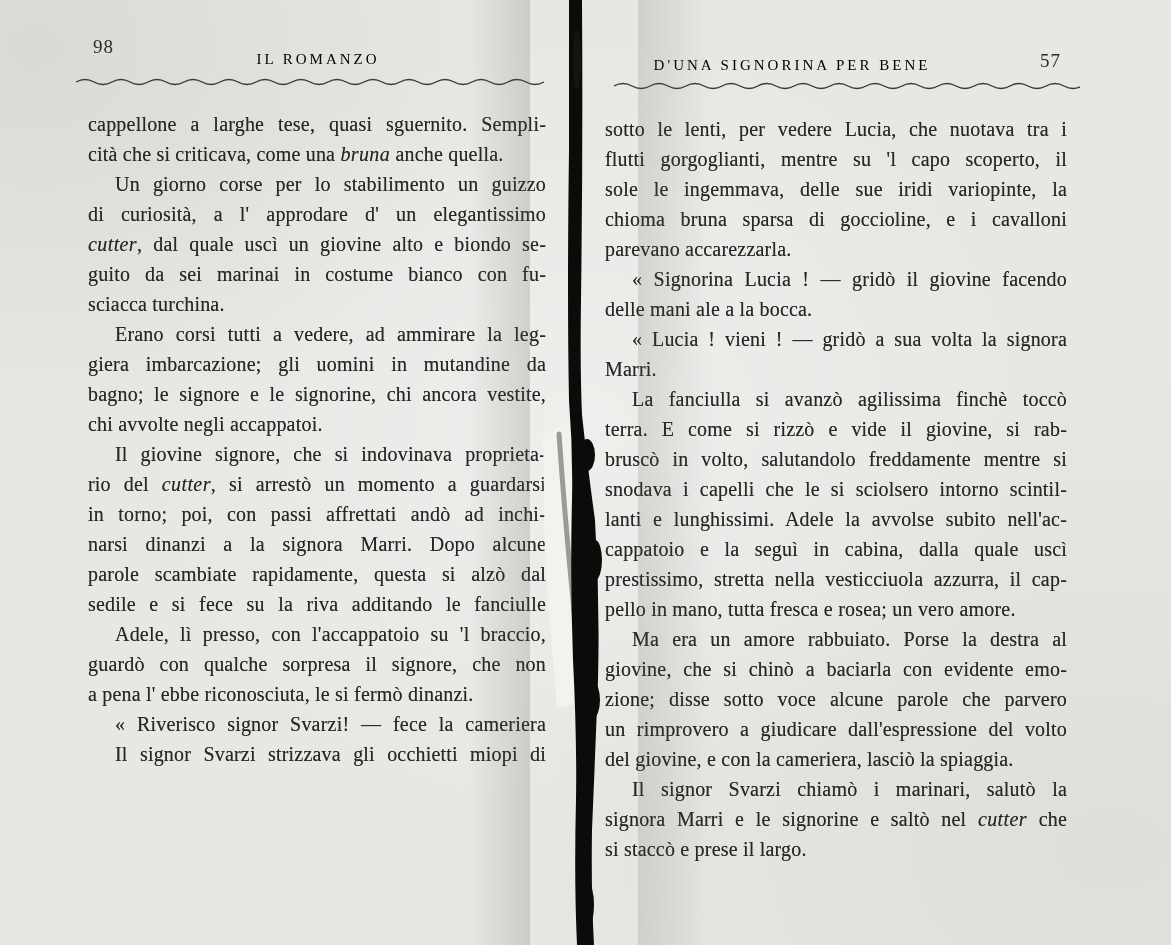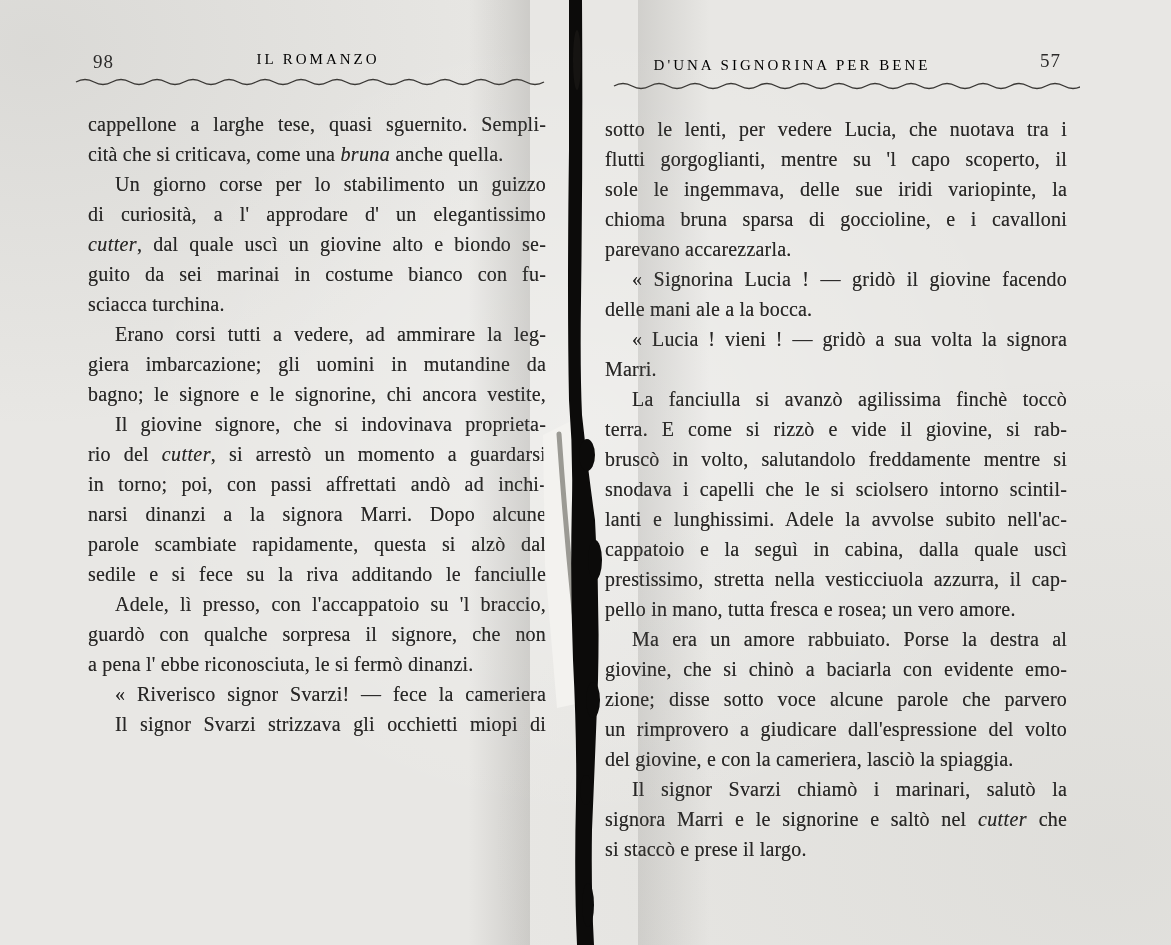--- a/index.html
+++ b/index.html
@@ -28,21 +28,21 @@
   .line i{letter-spacing:0.4px;}
   
   .gutter-shade{position:absolute;top:0;height:945px;pointer-events:none;}
   #shadeL{left:468px;width:62px;background:linear-gradient(to right,rgba(95,93,88,0) 0%,rgba(95,93,88,0.20) 100%);}
   #shadeR{left:638px;width:72px;background:linear-gradient(to left,rgba(95,93,88,0) 0%,rgba(95,93,88,0.17) 100%);}
   svg{display:block;}
 </style>
 </head>
 <body>
 
-<div class="pagenum" style="left:93px;top:51px;">98</div>
+<div class="pagenum" style="left:93px;top:36px;">98</div>
 <div class="runtitle" style="left:88px;top:51px;width:460px;">IL ROMANZO</div>
 <div class="rule" style="left:74px;top:74px;">
   <svg width="474" height="14" viewBox="0 0 474 14">
     <path d="M2 8 q 9 -5 18 0 t 18 0 t 18 0 t 18 0 t 18 0 t 18 0 t 18 0 t 18 0 t 18 0 t 18 0 t 18 0 t 18 0 t 18 0 t 18 0 t 18 0 t 18 0 t 18 0 t 18 0 t 18 0 t 18 0 t 18 0 t 18 0 t 18 0 t 18 0 t 18 0 t 18 0" fill="none" stroke="#3b3936" stroke-width="1.4"></path>
   </svg>
 </div>
 
 <div class="runtitle" style="left:608px;top:57px;width:368px;">D'UNA SIGNORINA PER BENE</div>
 <div class="pagenum" style="left:1040px;top:50px;">57</div>
 <div class="rule" style="left:612px;top:78px;">
@@ -60,20 +60,21 @@
       <div class="line"><span>Un giorno corse per lo stabilimento un guizzo</span></div>
       <div class="line"><span>di curiosità, a l' approdare d' un elegantissimo</span></div>
       <div class="line"><span></span><i>cutter</i><span>, dal quale uscì un giovine alto e biondo se-</span></div>
       <div class="line"><span>guito da sei marinai in costume bianco con fu-</span></div>
       <div class="line end"><span>sciacca turchina.</span></div>
     </div>
     <div class="para indent">
       <div class="line"><span>Erano corsi tutti a vedere, ad ammirare la leg-</span></div>
       <div class="line"><span>giera imbarcazione; gli uomini in mutandine da</span></div>
       <div class="line"><span>bagno; le signore e le signorine, chi ancora vestite,</span></div>
+      <div class="line end"><span>chi avvolte negli accappatoi.</span></div>
     </div>
     <div class="para indent">
       <div class="line"><span>Il giovine signore, che si indovinava proprieta-</span></div>
       <div class="line"><span>rio del </span><i>cutter</i><span>, si arrestò un momento a guardarsi</span></div>
       <div class="line"><span>in torno; poi, con passi affrettati andò ad inchi-</span></div>
       <div class="line"><span>narsi dinanzi a la signora Marri. Dopo alcune</span></div>
       <div class="line"><span>parole scambiate rapidamente, questa si alzò dal</span></div>
       <div class="line"><span>sedile e si fece su la riva additando le fanciulle</span></div>
     </div>
     <div class="para indent">

